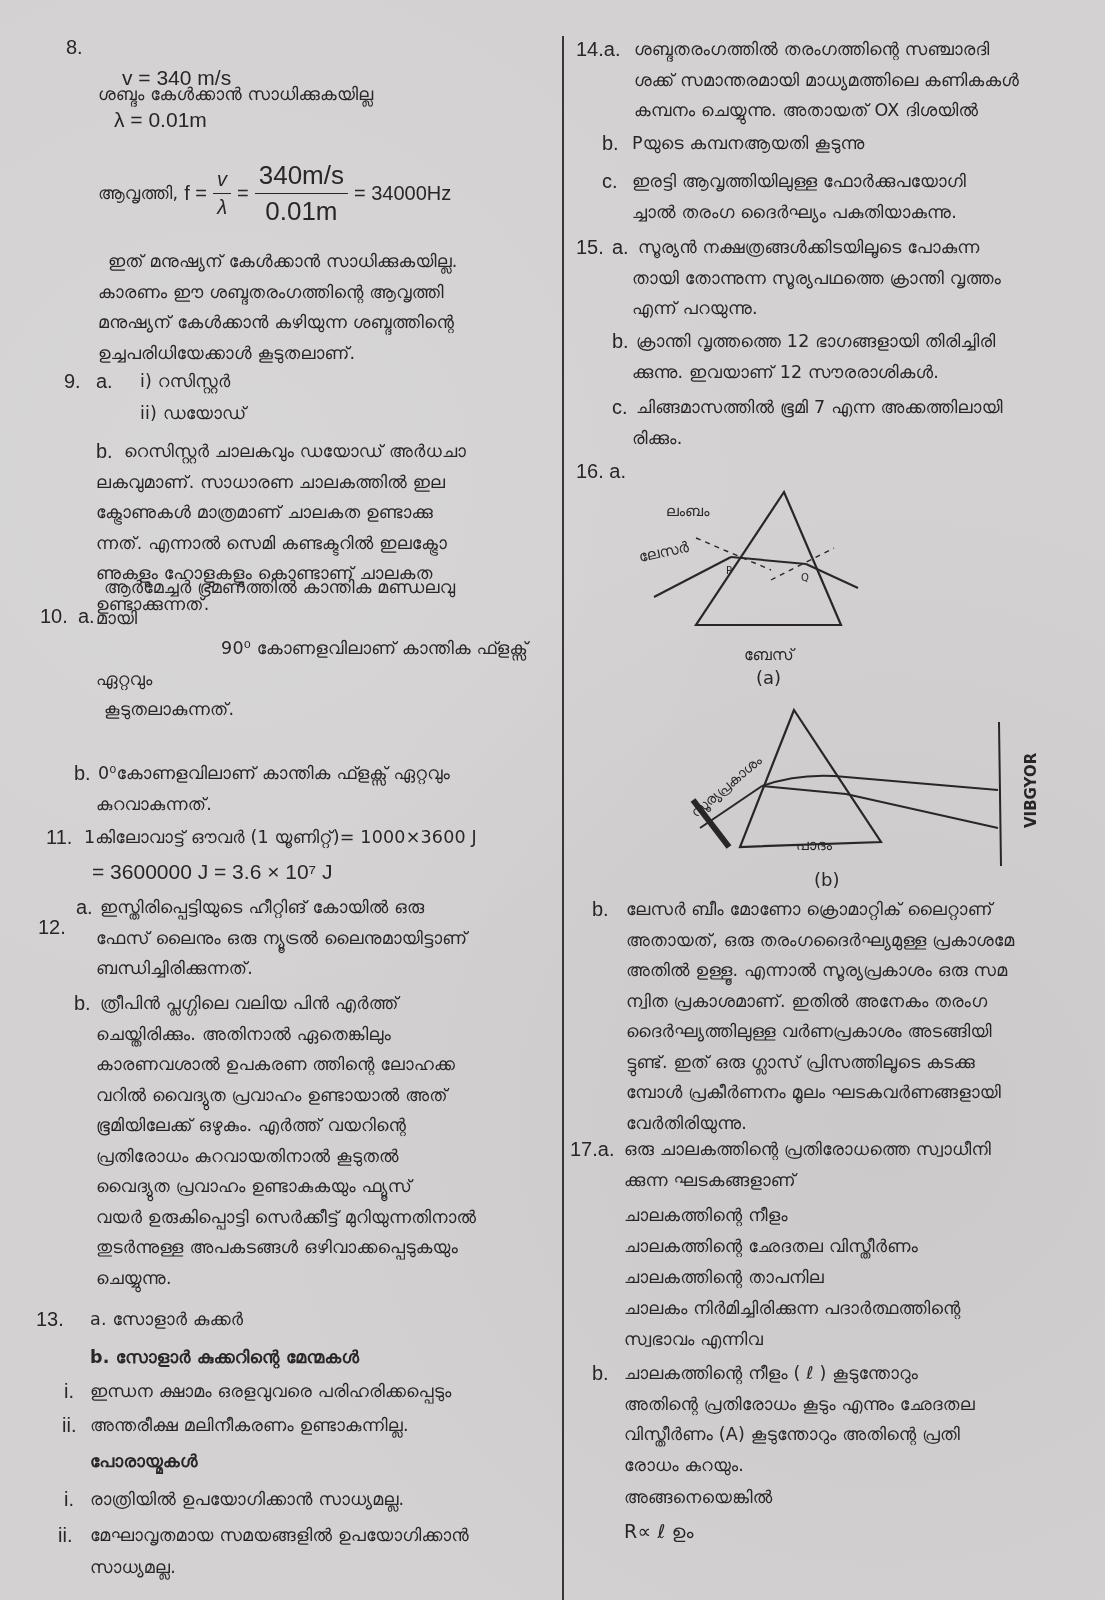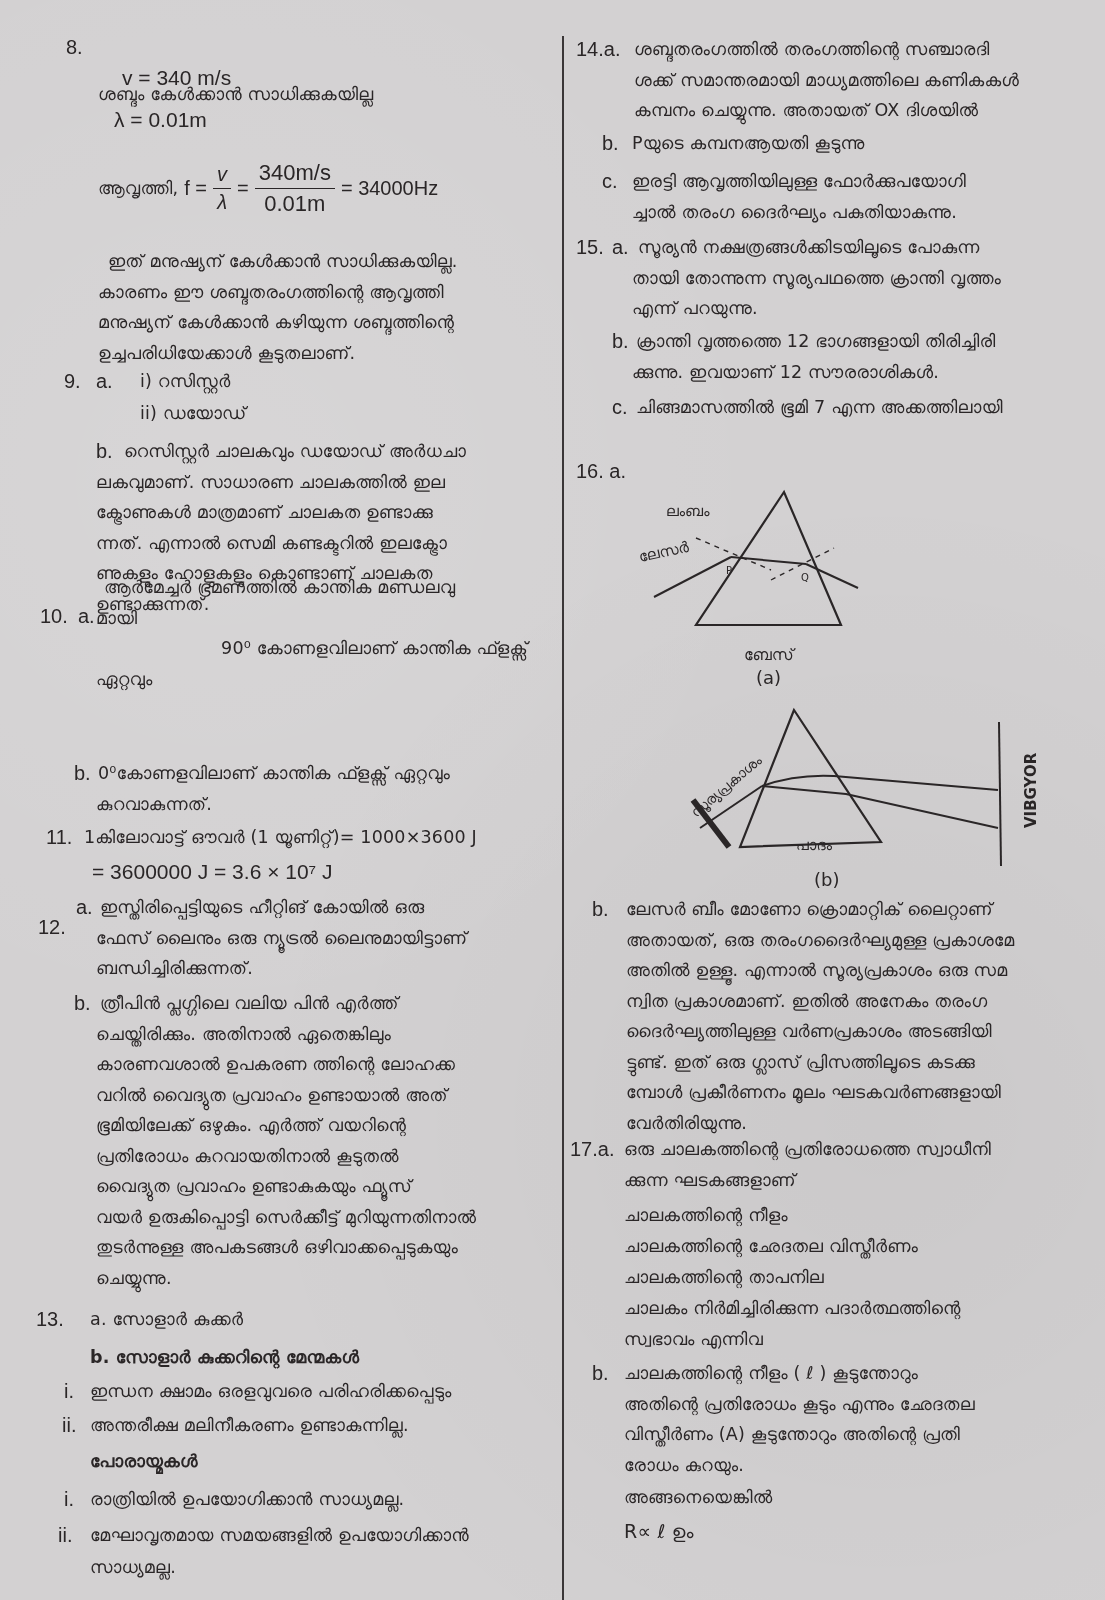--- a/index.html
+++ b/index.html
@@ -41,21 +41,21 @@
   <div class="eq" style="left:114px;top:108px;">λ = 0.01m</div>
 
   <div style="position:absolute;left:98px;top:160px;display:flex;align-items:center;gap:6px;">
     <span class="blk" style="position:static;">ആവൃത്തി,</span>
     <span class="lat">f =</span>
     <span class="frac lat" style="font-style:italic;">
       <span class="top">v</span>
       <span class="bot">λ</span>
     </span>
     <span class="lat">=</span>
-    <span class="frac lat" style="font-size:22px;">
+    <span class="frac lat" style="font-size:26px;">
       <span class="top">340m/s</span>
       <span class="bot">0.01m</span>
     </span>
     <span class="lat">= 34000Hz</span>
   </div>
 
   <div class="blk just" style="left:98px;top:246px;width:430px;">
     <div style="padding-left:10px;">ഇത് മനുഷ്യന് കേൾക്കാൻ സാധിക്കുകയില്ല.</div>
     <div>കാരണം ഈ ശബ്ദതരംഗത്തിന്റെ ആവൃത്തി</div>
     <div>മനുഷ്യന് കേൾക്കാൻ കഴിയുന്ന ശബ്ദത്തിന്റെ</div>
@@ -76,20 +76,21 @@
     <div>ഉണ്ടാക്കുന്നത്.</div>
   </div>
 
   <span class="num" style="left:40px;top:605px;">10.</span>
   <span class="num" style="left:78px;top:605px;">a.</span>
   <div class="blk" style="left:96px;top:572px;width:432px;">
     <div style="padding-left:8px;">ആർമേച്ചർ ഭ്രമണത്തിൽ കാന്തിക മണ്ഡലവു</div>
     <div>മായി</div>
     <div style="padding-left:8px;text-align:right;">90⁰ കോണളവിലാണ് കാന്തിക ഫ്ളക്സ്</div>
     <div>ഏറ്റവും</div>
+    <div style="padding-left:8px;">കൂടുതലാകുന്നത്.</div>
   </div>
   <span class="num" style="left:74px;top:762px;">b.</span>
   <div class="blk" style="left:96px;top:758px;width:432px;">
     <div style="padding-left:2px;">0⁰കോണളവിലാണ് കാന്തിക ഫ്ളക്സ് ഏറ്റവും</div>
     <div>കുറവാകുന്നത്.</div>
   </div>
 
   <span class="num" style="left:46px;top:826px;">11.</span>
   <div class="blk" style="left:84px;top:822px;">1കിലോവാട്ട് ഔവർ (1 യൂണിറ്റ്)= 1000×3600 J</div>
   <div class="eq" style="left:92px;top:860px;">= 3600000 J = 3.6 × 10⁷ J</div>
@@ -154,20 +155,21 @@
     <div>എന്ന് പറയുന്നു.</div>
   </div>
   <span class="num" style="left:46px;top:330px;">b.</span>
   <div class="blk just" style="left:66px;top:326px;width:434px;">
     <div style="padding-left:4px;">ക്രാന്തി വൃത്തത്തെ 12 ഭാഗങ്ങളായി തിരിച്ചിരി</div>
     <div>ക്കുന്നു. ഇവയാണ് 12 സൗരരാശികൾ.</div>
   </div>
   <span class="num" style="left:46px;top:396px;">c.</span>
   <div class="blk" style="left:66px;top:392px;width:434px;">
     <div style="padding-left:4px;">ചിങ്ങമാസത്തിൽ ഭൂമി 7 എന്ന അക്കത്തിലായി</div>
+    <div>രിക്കും.</div>
   </div>
 
   <span class="num" style="left:10px;top:460px;">16. a.</span>
 
   <svg style="position:absolute;left:0;top:470px;" width="539" height="220">
     <polygon points="218,22 130,155 275,155" fill="none" stroke="#2a2627" stroke-width="2.2"></polygon>
     <line x1="88" y1="127" x2="165" y2="87" stroke="#2a2627" stroke-width="2"></line>
     <line x1="165" y1="87" x2="240" y2="94" stroke="#2a2627" stroke-width="2"></line>
     <line x1="240" y1="94" x2="292" y2="118" stroke="#2a2627" stroke-width="2"></line>
     <line x1="130" y1="68" x2="205" y2="100" stroke="#2a2627" stroke-width="1.4" stroke-dasharray="5,5"></line>

